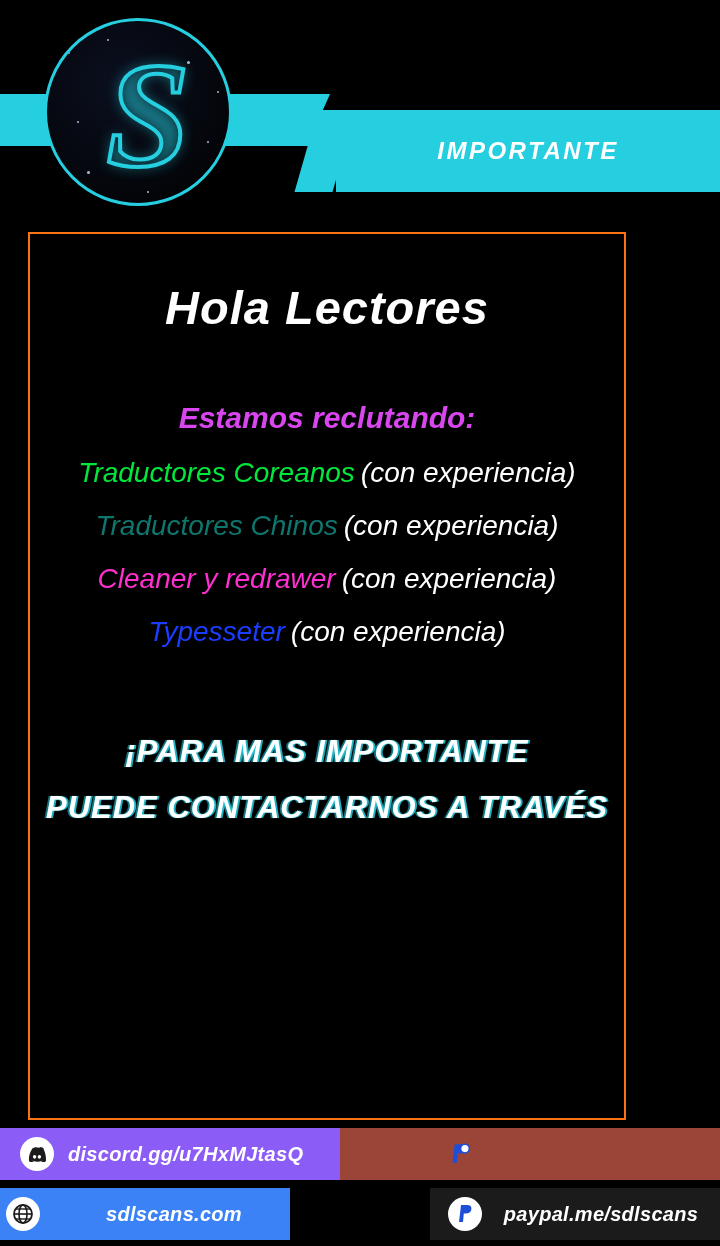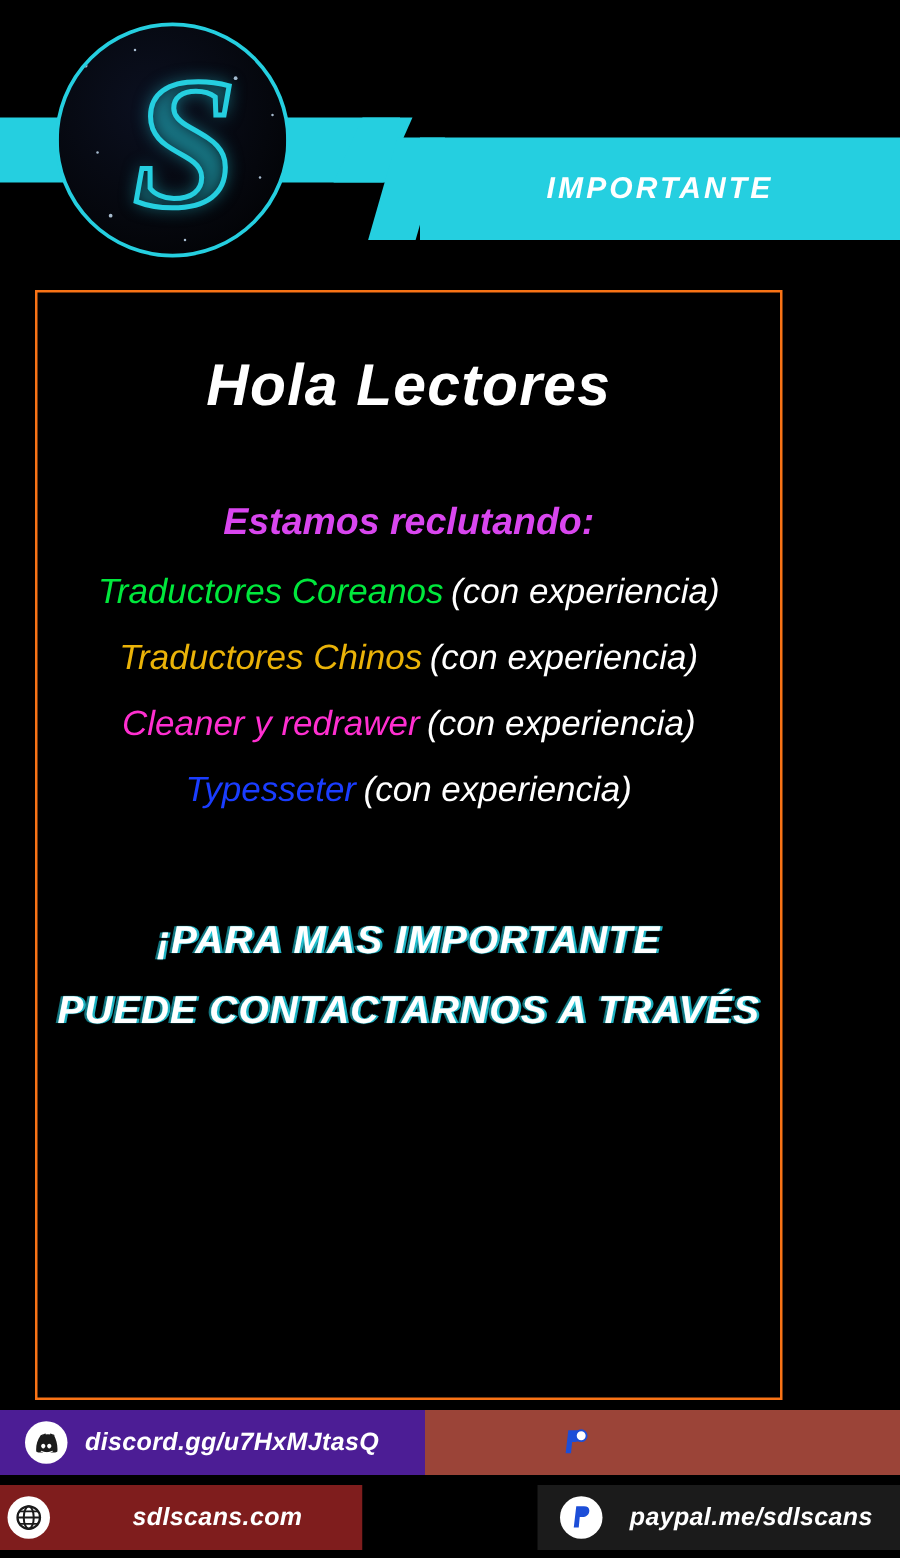--- a/index.html
+++ b/index.html
@@ -162,33 +162,33 @@
   .f-row-top { top: 0; }
   .f-row-bottom { top: 60px; }
 
   .f-cell {
     height: 52px;
     display: flex;
     align-items: center;
   }
   .f-discord {
     width: 340px;
-    background: #4c1d95;
+    background: #8b5cf6;
     padding-left: 20px;
     gap: 14px;
   }
   .f-paypal-top {
     width: 380px;
     background: #9b4438;
     padding-left: 102px;
     gap: 14px;
   }
   .f-web {
     width: 290px;
-    background: #7f1d1d;
+    background: #3b82f6;
     padding-left: 6px;
     gap: 18px;
   }
   .f-web-spacer { width: 140px; background: #000; }
   .f-paypal {
     width: 290px;
     background: #1b1b1b;
     padding-left: 18px;
   }
   .f-text {
@@ -237,21 +237,21 @@
 
   <div class="panel">
     <div class="greeting">Hola Lectores</div>
     <div class="recruit-intro">Estamos reclutando:</div>
 
     <div class="role-list">
       <div class="role-line">
         <span class="role-name" style="color:#00e83c">Traductores Coreanos</span><span>(con experiencia)</span>
       </div>
       <div class="role-line">
-        <span class="role-name" style="color:#eab308">Traductores Chinos</span><span>(con experiencia)</span>
+        <span class="role-name" style="color:#0f766e">Traductores Chinos</span><span>(con experiencia)</span>
       </div>
       <div class="role-line">
         <span class="role-name" style="color:#ff2fd0">Cleaner y redrawer</span><span>(con experiencia)</span>
       </div>
       <div class="role-line">
         <span class="role-name" style="color:#1a3dff">Typesseter</span><span>(con experiencia)</span>
       </div>
     </div>
 
     <div class="cta">

